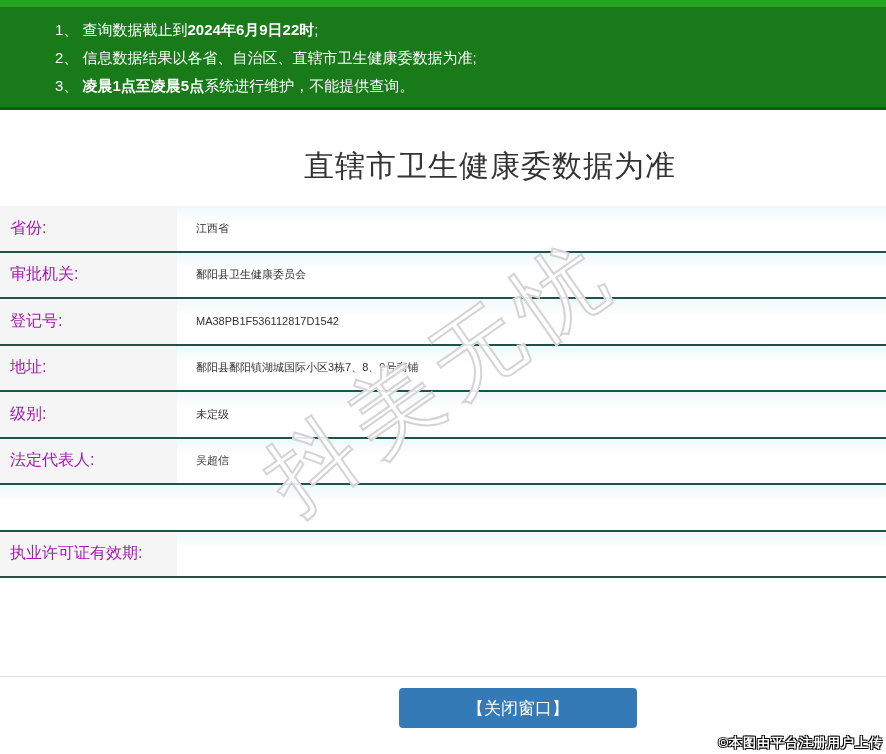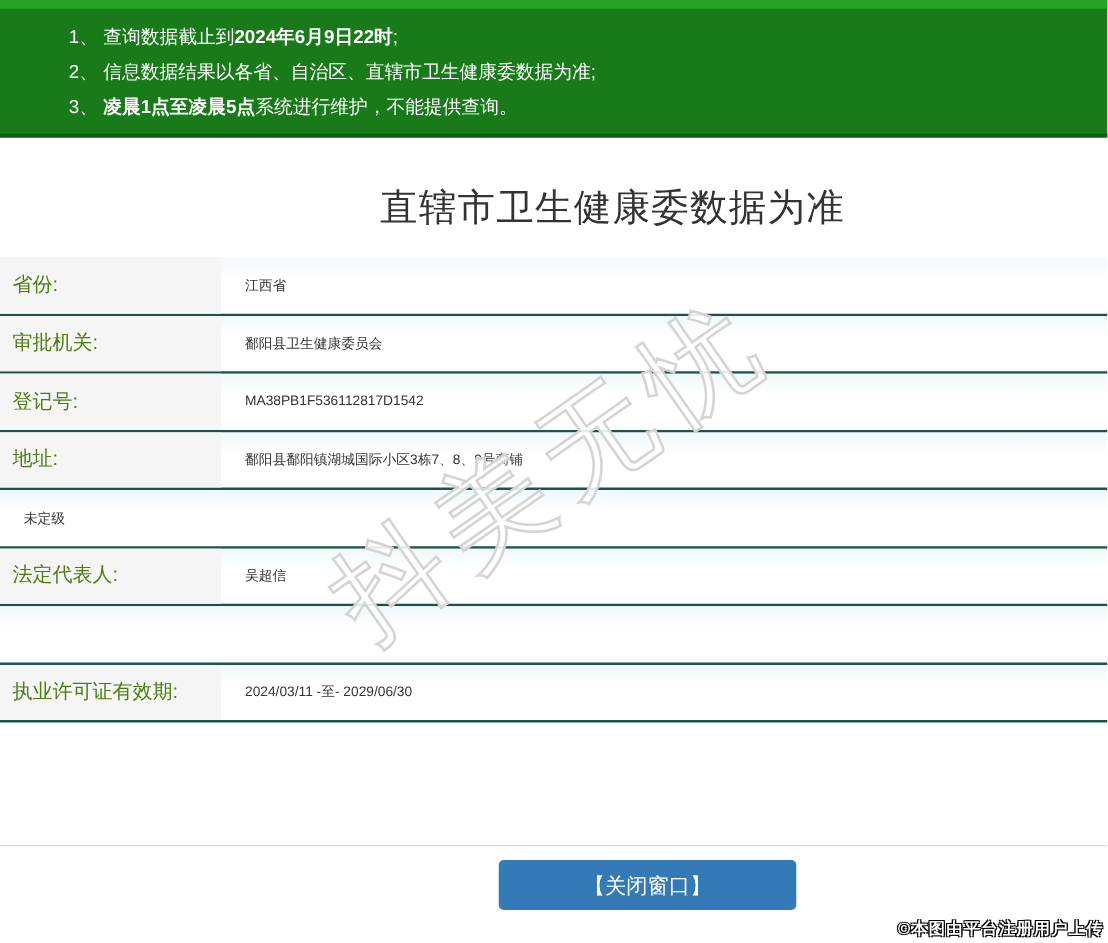--- a/index.html
+++ b/index.html
@@ -17,21 +17,21 @@
   
   .title-wrap { width:980px; text-align:center; padding:36px 0 19px; }
   .title { font-size:30px; color:#333; letter-spacing:1px; }
 
   
   .info-table { width:886px; }
   .trow { display:flex; align-items:stretch; height:46.5px;
           border-bottom:2px solid #1d5349;
           background:linear-gradient(180deg,#eff8fb 0%,#ffffff 38%); }
   .tlabel { width:177px; background:#f5f5f5; display:flex; align-items:center;
-            padding-left:10px; font-size:16px; color:#4d7c0f; flex:none; }
+            padding-left:10px; font-size:16px; color:#a21caf; flex:none; }
   .tvalue { display:flex; align-items:center; padding-left:19px;
             font-size:11px; color:#333; flex:1; white-space:nowrap; }
 
   
   .bottom-divider { margin-top:98px; border-top:1px solid #dcdcdc; width:886px; }
   .close-btn { display:block; margin:11px 0 0 399px; width:238px; height:40px;
                background:#337ab7; color:#fff; border:none; border-radius:4px;
                font-size:17px; font-family:inherit; cursor:pointer; }
 
   
@@ -74,31 +74,31 @@
     </div>
     <div class="trow">
       <div class="tlabel">登记号:</div>
       <div class="tvalue">MA38PB1F536112817D1542</div>
     </div>
     <div class="trow">
       <div class="tlabel">地址:</div>
       <div class="tvalue">鄱阳县鄱阳镇湖城国际小区3栋7、8、9号商铺</div>
     </div>
     <div class="trow">
+      <div class="tlabel">级别:</div>
       <div class="tvalue">未定级</div>
     </div>
     <div class="trow">
       <div class="tlabel">法定代表人:</div>
       <div class="tvalue">吴超信</div>
     </div>
     <div class="trow">
     </div>
     <div class="trow">
       <div class="tlabel">执业许可证有效期:</div>
-      <div class="tvalue">2024/03/11 -至- 2029/06/30</div>
     </div>
   </div>
 
   <div class="bottom-divider"></div>
 
   <button class="close-btn">【关闭窗口】</button>
 
   <div class="watermark">抖美无忧</div>
 
   <div class="credit">©本图由平台注册用户上传</div>

